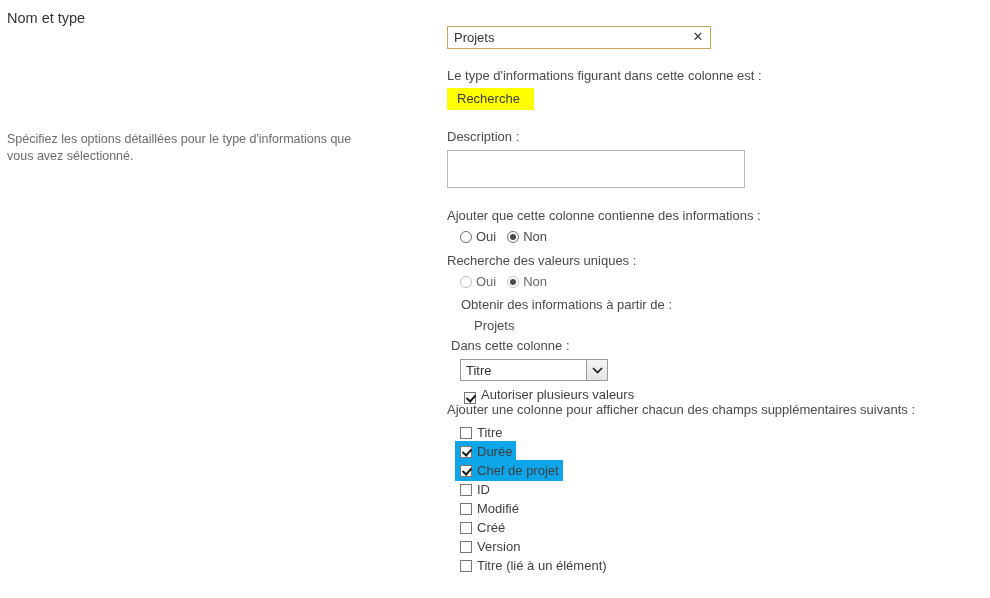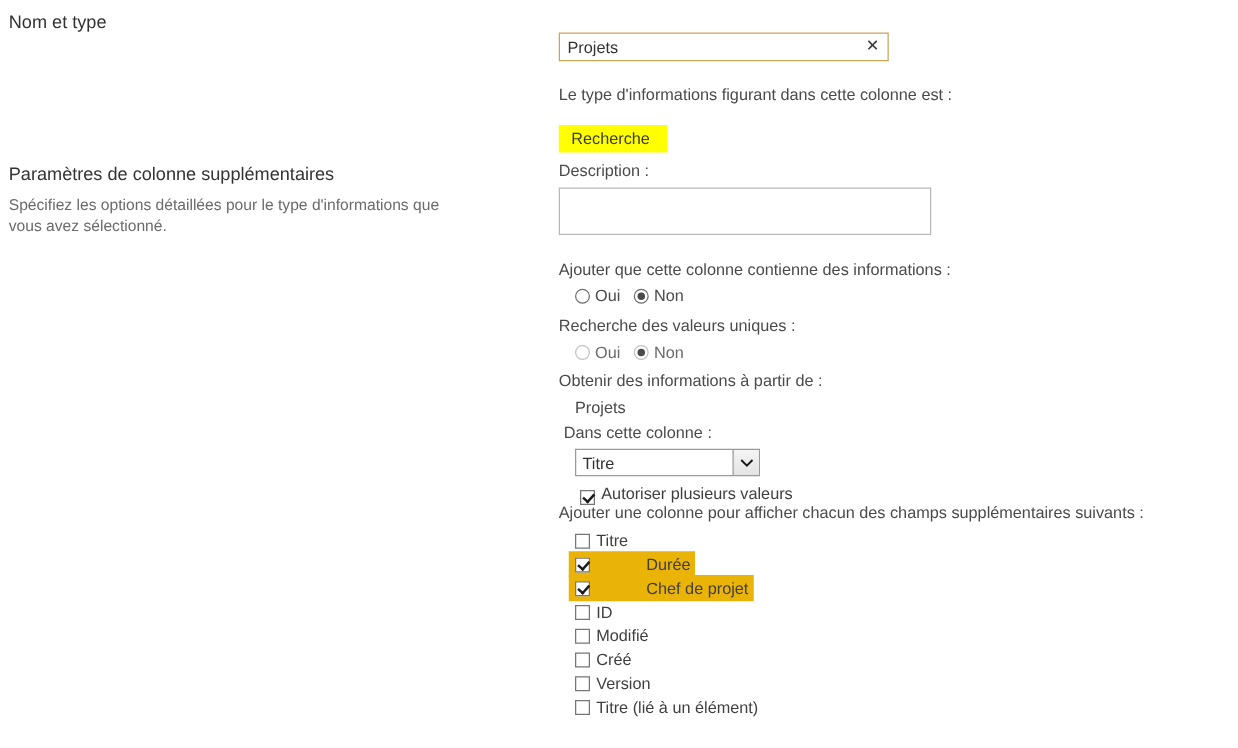--- a/index.html
+++ b/index.html
@@ -195,21 +195,21 @@
     padding-left: 13px;
     line-height: 19px;
     height: 19px;
   }
   .check-label-wrap {
     display: inline-flex;
     align-items: center;
     padding: 1px 4px 1px 5px;
     margin-left: -5px;
   }
-  .check-row.highlighted .check-label-wrap { background: #eab308; gap: 40px; }
+  .check-row.highlighted .check-label-wrap { background: #0ea5e9; }
   .check-mark {
     width: 12px;
     height: 12px;
     border: 1px solid #767676;
     background: #ffffff;
     box-sizing: border-box;
     margin-right: 5px;
     position: relative;
     flex: none;
   }
@@ -252,38 +252,37 @@
 
 <div class="page">
 
   <div class="left-col">
 
     <div class="section-block first">
       <div class="section-title">Nom et type</div>
     </div>
 
     <div class="section-block second">
-      <div class="section-title">Paramètres de colonne supplémentaires</div>
       <div class="section-desc">Spécifiez les options détaillées pour le type d'informations que vous avez sélectionné.</div>
     </div>
 
   </div>
 
   <div class="right-col">
 
     <div class="field" style="top:21px; left:0;">
       <div class="input-wrap" style="margin-top:5px;">
         <input class="text-input" type="text" value="Projets" style="">
         <span class="clear-icon">✕</span>
       </div>
     </div>
 
     <div class="field" style="top:67px; left:0;">
       <div class="field-label">Le type d'informations figurant dans cette colonne est :</div>
-      <div style="margin-top:16px;">
+      <div style="margin-top:4px;">
         <span class="hl-block">Recherche</span>
       </div>
     </div>
 
     <div class="field" style="top:128px; left:0;">
       <div class="field-label">Description :</div>
       <textarea class="textarea-box" style="margin-top: 5px;" placeholder=""></textarea>
     </div>
 
     <div class="field" style="top:207px; left:0;">
@@ -307,21 +306,21 @@
           <span class="radio-mark"></span>
           <span>Oui</span>
         </label>
         <label class="radio-opt disabled">
           <span class="radio-mark checked"></span>
           <span>Non</span>
         </label>
       </div>
     </div>
 
-    <div class="field" style="top:296px; left:0;">
+    <div class="field" style="top:296px; left:14px;">
       <div class="field-label">Obtenir des informations à partir de :</div>
       <div class="static-value" style="margin-top:4px;">Projets</div>
     </div>
 
     <div class="field" style="top:337px; left:4px;">
       <div class="field-label">Dans cette colonne :</div>
       <div class="select-wrap" style="margin-top:5px; margin-left:9px;">
         <select class="select-box">
           <option>Titre</option>
         </select>

